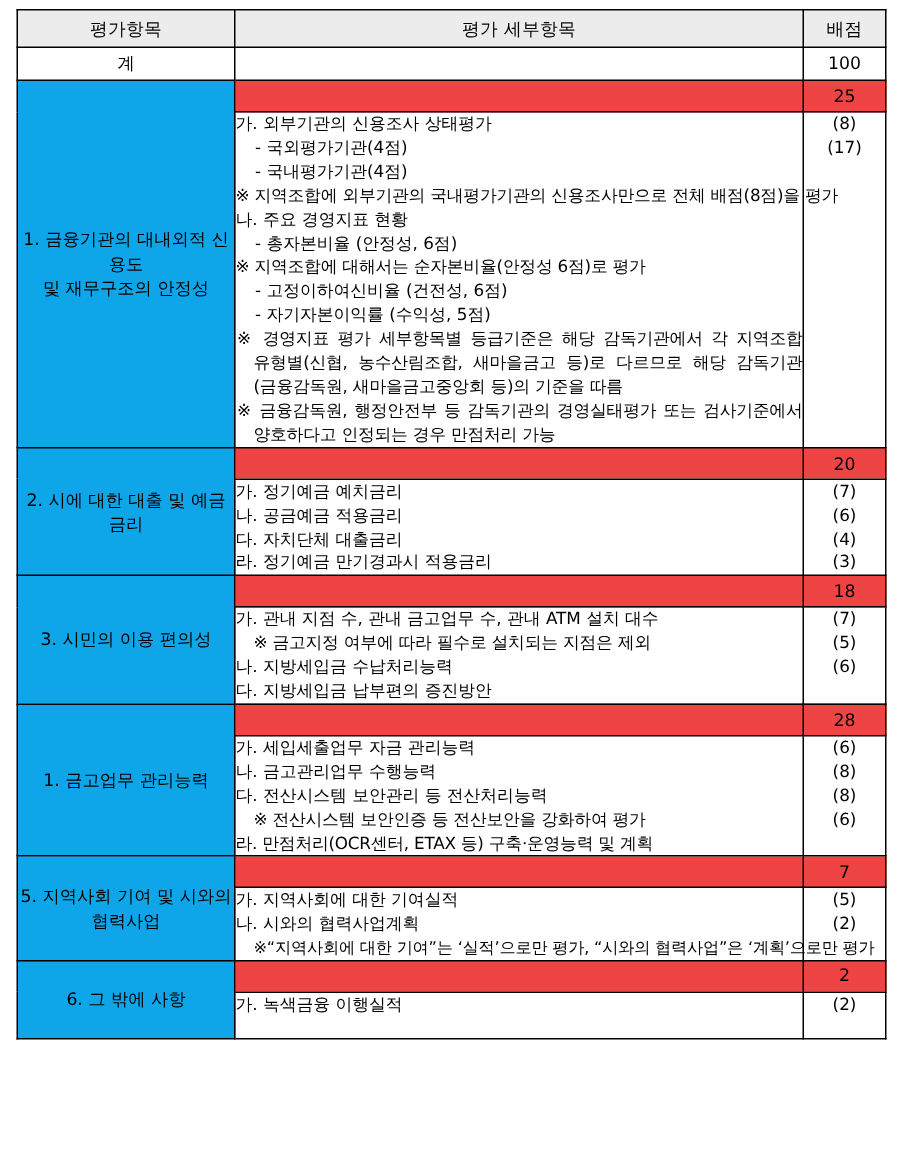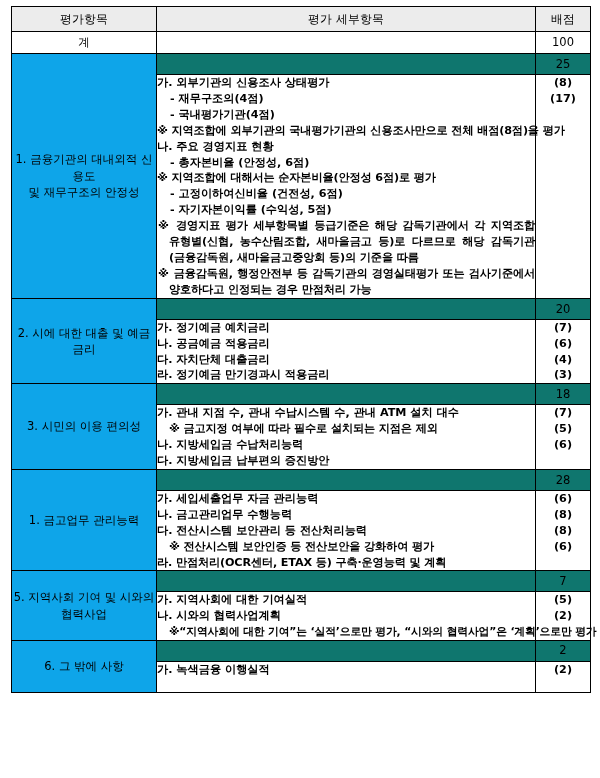--- a/index.html
+++ b/index.html
@@ -56,41 +56,41 @@
     font-size: 11.5px;
   }
   tr.total td.detail-empty { background: #ffffff; }
 
   
   tr.subtotal td {
     height: 20px;
     vertical-align: middle;
     text-align: center;
     font-size: 11.5px;
-    background: #0f766e;
+    background: #ef4444;
   }
   tr.subtotal td.item-cell { background: #0ea5e9; }
 
   td.item-cell {
     vertical-align: middle;
     padding: 4px 5px 4px 7px;
     font-size: 11.2px;
     line-height: 1.5;
   }
   td.item-cell .itext { display: block; white-space: pre-line; }
 
   td.detail-cell {
     padding: 4px 6px 5px 7px;
   }
   td.score-cell {
     text-align: center;
     padding: 4px 2px 5px 2px;
     font-size: 11.2px;
   }
-  .ln        { display: block; white-space: nowrap; font-weight: bold; }
+  .ln        { display: block; white-space: nowrap; }
   .ln.wrap   { white-space: normal; }
   .sub       { padding-left: 13px; }
   .note      { padding-left: 10px; text-indent: -10px; }
   .note2     { padding-left: 12px; text-indent: -11px; }
   .note-in   { padding-left: 23px; text-indent: -11px; }
   .sp2       { height: 3px; }
   .sp4       { height: 7px; }
   .sp14      { height: 26px; }
   .sp34      { height: 62px; }
   .justified { text-align: justify; text-align-last: left; word-break: keep-all; }
@@ -126,21 +126,21 @@
           <span class="itext">1. 금융기관의 대내외적 신용도
    및 재무구조의 안정성</span>
         </td>
         <td></td>
         <td>25</td>
       </tr>
       <tr>
         <td class="detail-cell">
           <span class="ln">가. 외부기관의 신용조사 상태평가</span>
           <span class="sp2"></span>
-          <span class="ln sub">- 재무구조의(4점)</span>
+          <span class="ln sub">- 국외평가기관(4점)</span>
           <span class="sp2"></span>
           <span class="ln sub">- 국내평가기관(4점)</span>
           <span class="ln note tight">※ 지역조합에 외부기관의 국내평가기관의 신용조사만으로 전체 배점(8점)을 평가</span>
           <span class="sp4"></span>
           <span class="ln">나. 주요 경영지표 현황</span>
           <span class="sp2"></span>
           <span class="ln sub">- 총자본비율        (안정성, 6점)</span>
           <span class="ln note tight">※ 지역조합에 대해서는 순자본비율(안정성 6점)로 평가</span>
           <span class="sp2"></span>
           <span class="ln sub">- 고정이하여신비율 (건전성, 6점)</span>
@@ -188,21 +188,21 @@
 
       <tr class="subtotal">
         <td class="item-cell" rowspan="2">
           <span class="itext">3. 시민의 이용 편의성</span>
         </td>
         <td></td>
         <td>18</td>
       </tr>
       <tr>
         <td class="detail-cell">
-          <span class="ln">가. 관내 지점 수, 관내 수납시스템 수, 관내 ATM 설치 대수</span>
+          <span class="ln">가. 관내 지점 수, 관내 금고업무 수, 관내 ATM 설치 대수</span>
           <span class="ln note-in tight">※ 금고지정 여부에 따라 필수로 설치되는 지점은 제외</span>
           <span class="sp4"></span>
           <span class="ln">나. 지방세입금 수납처리능력</span>
           <span class="sp4"></span>
           <span class="ln">다. 지방세입금 납부편의 증진방안</span>
         </td>
         <td class="score-cell">
           <span class="ln">(7)</span>
           <span class="sp14"></span>
           <span class="ln">(5)</span>

